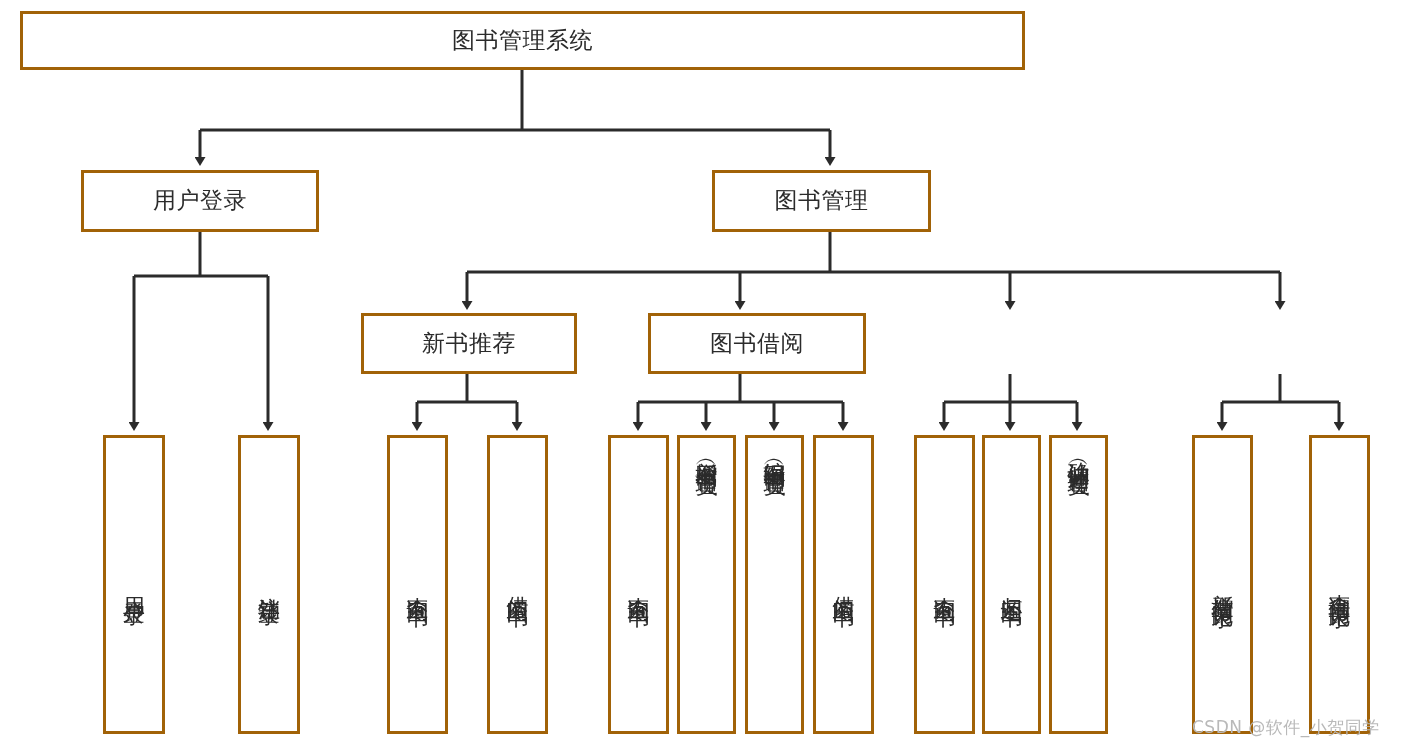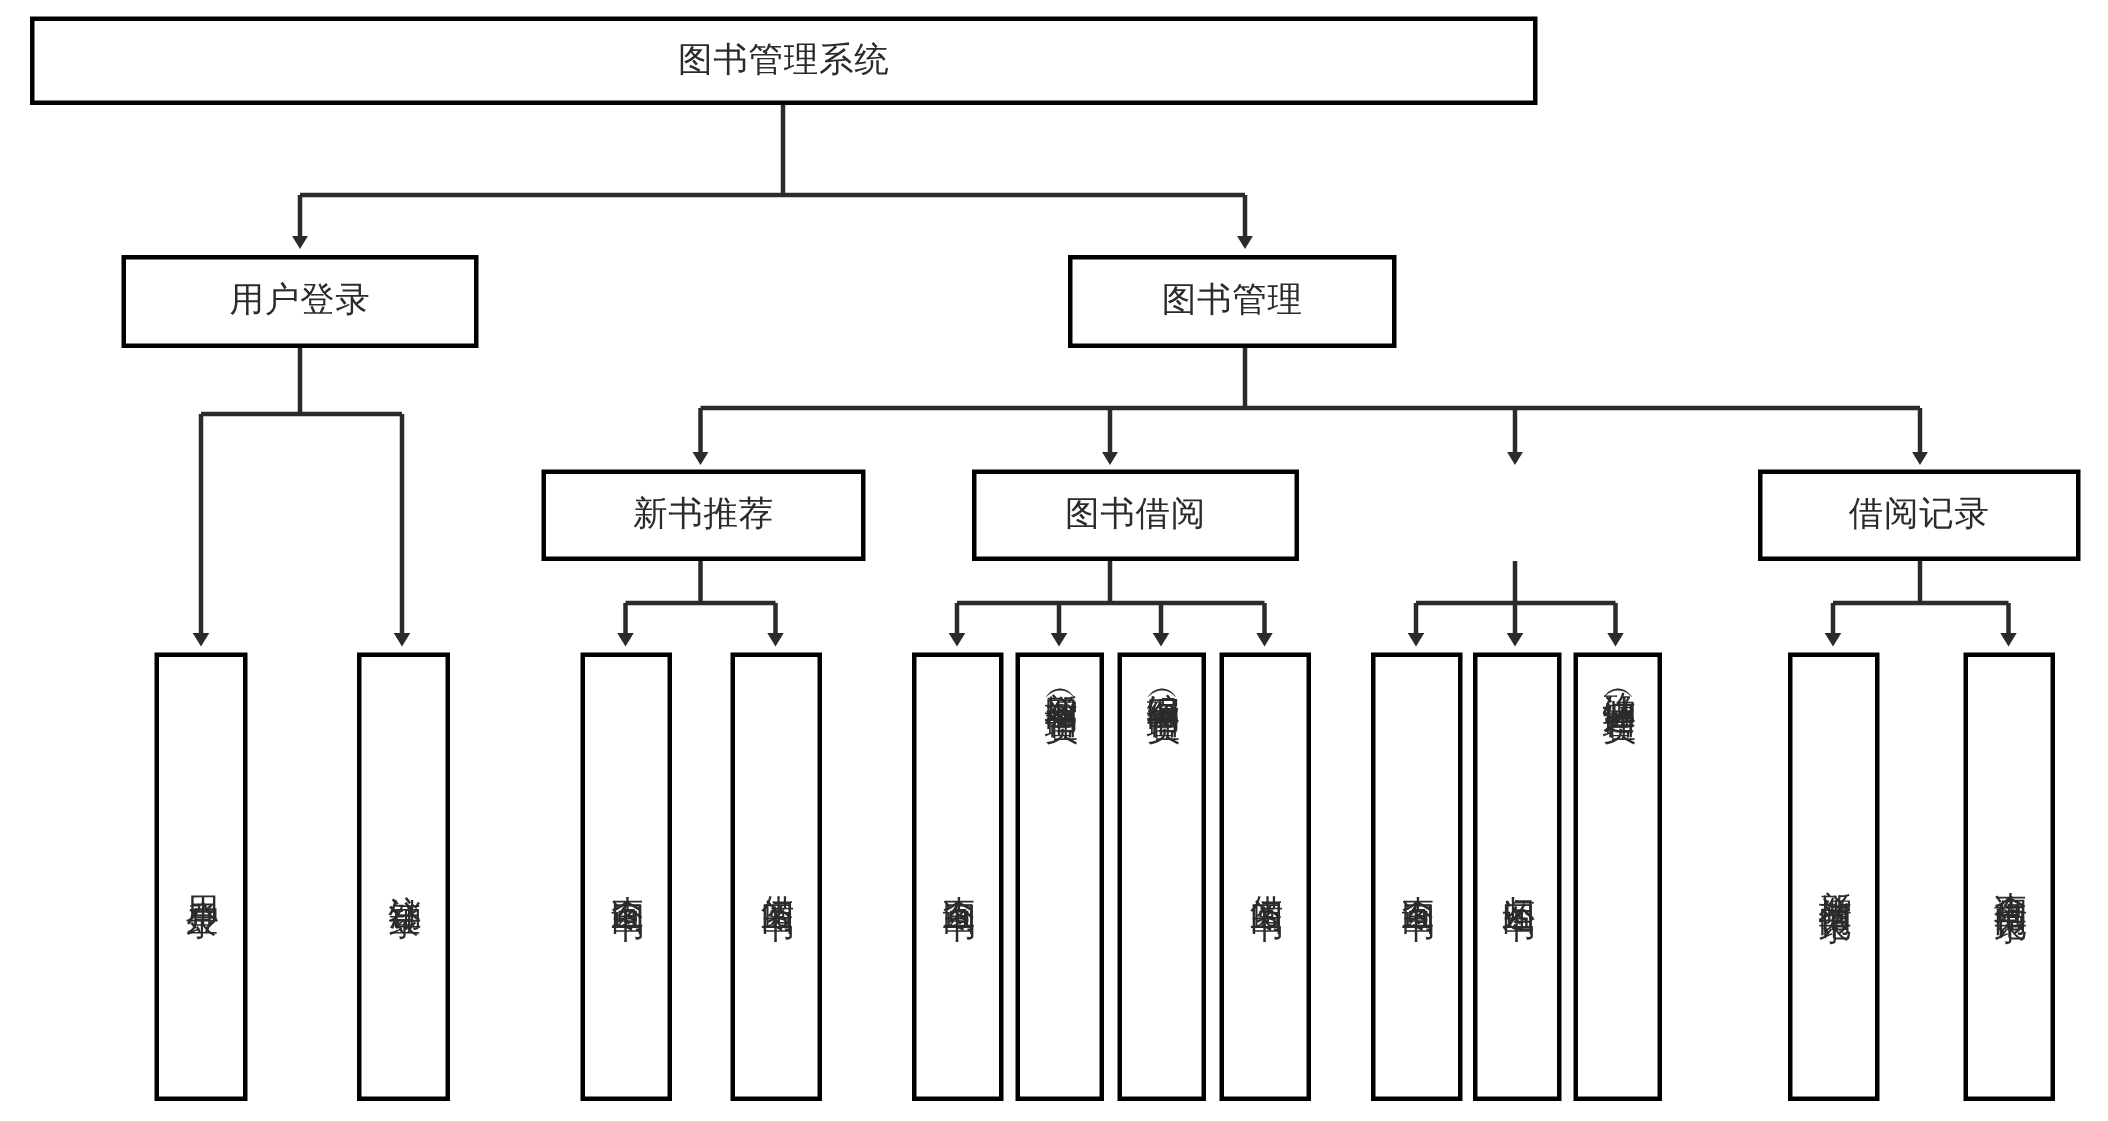--- a/index.html
+++ b/index.html
@@ -22,21 +22,21 @@
   svg#connectors {
     position: absolute;
     left: 0;
     top: 0;
     width: 1405px;
     height: 747px;
   }
   .node {
     position: absolute;
     box-sizing: border-box;
-    border: 3px solid #000000;
+    border: 3px solid #a16207;
     background: #ffffff;
     display: flex;
     align-items: center;
     justify-content: center;
     color: #2b2b2b;
   }
   .node .label {
     display: block;
     text-align: center;
     line-height: 1.18;
@@ -137,23 +137,20 @@
   <div class="node horizontal" style="left:712px; top:170px; width:219px; height:62px;">
     <span class="label">图书管理</span>
   </div>
 
   <div class="node horizontal" style="left:361px; top:313px; width:216px; height:61px;">
     <span class="label">新书推荐</span>
   </div>
   <div class="node horizontal" style="left:632px; top:313px; width:218px; height:61px;margin-left:16px;">
     <span class="label">图书借阅</span>
   </div>
-  <div class="node horizontal" style="left:1172px; top:313px; width:215px; height:61px;">
-    <span class="label">借阅记录</span>
-  </div>
 
   <div class="node vertical centered" style="left:103px; top:435px; width:62px; height:299px;">
     <span class="label">用户登录</span>
   </div>
   <div class="node vertical centered" style="left:238px; top:435px; width:62px; height:299px;">
     <span class="label">注销登录</span>
   </div>
 
   <div class="node vertical centered" style="left:387px; top:435px; width:61px; height:299px;">
     <span class="label">查询图书</span>
@@ -185,14 +182,15 @@
     <span class="label">确认归还（管理员）</span>
   </div>
 
   <div class="node vertical centered" style="left:1192px; top:435px; width:61px; height:299px;">
     <span class="label">新增借阅记录</span>
   </div>
   <div class="node vertical centered" style="left:1309px; top:435px; width:61px; height:299px;">
     <span class="label">查询借阅记录</span>
   </div>
 
+  <div class="watermark" style="left:1192px; top:716px;">CSDN @软件_小贺同学</div>
 
 </div>
 
 </body></html>

